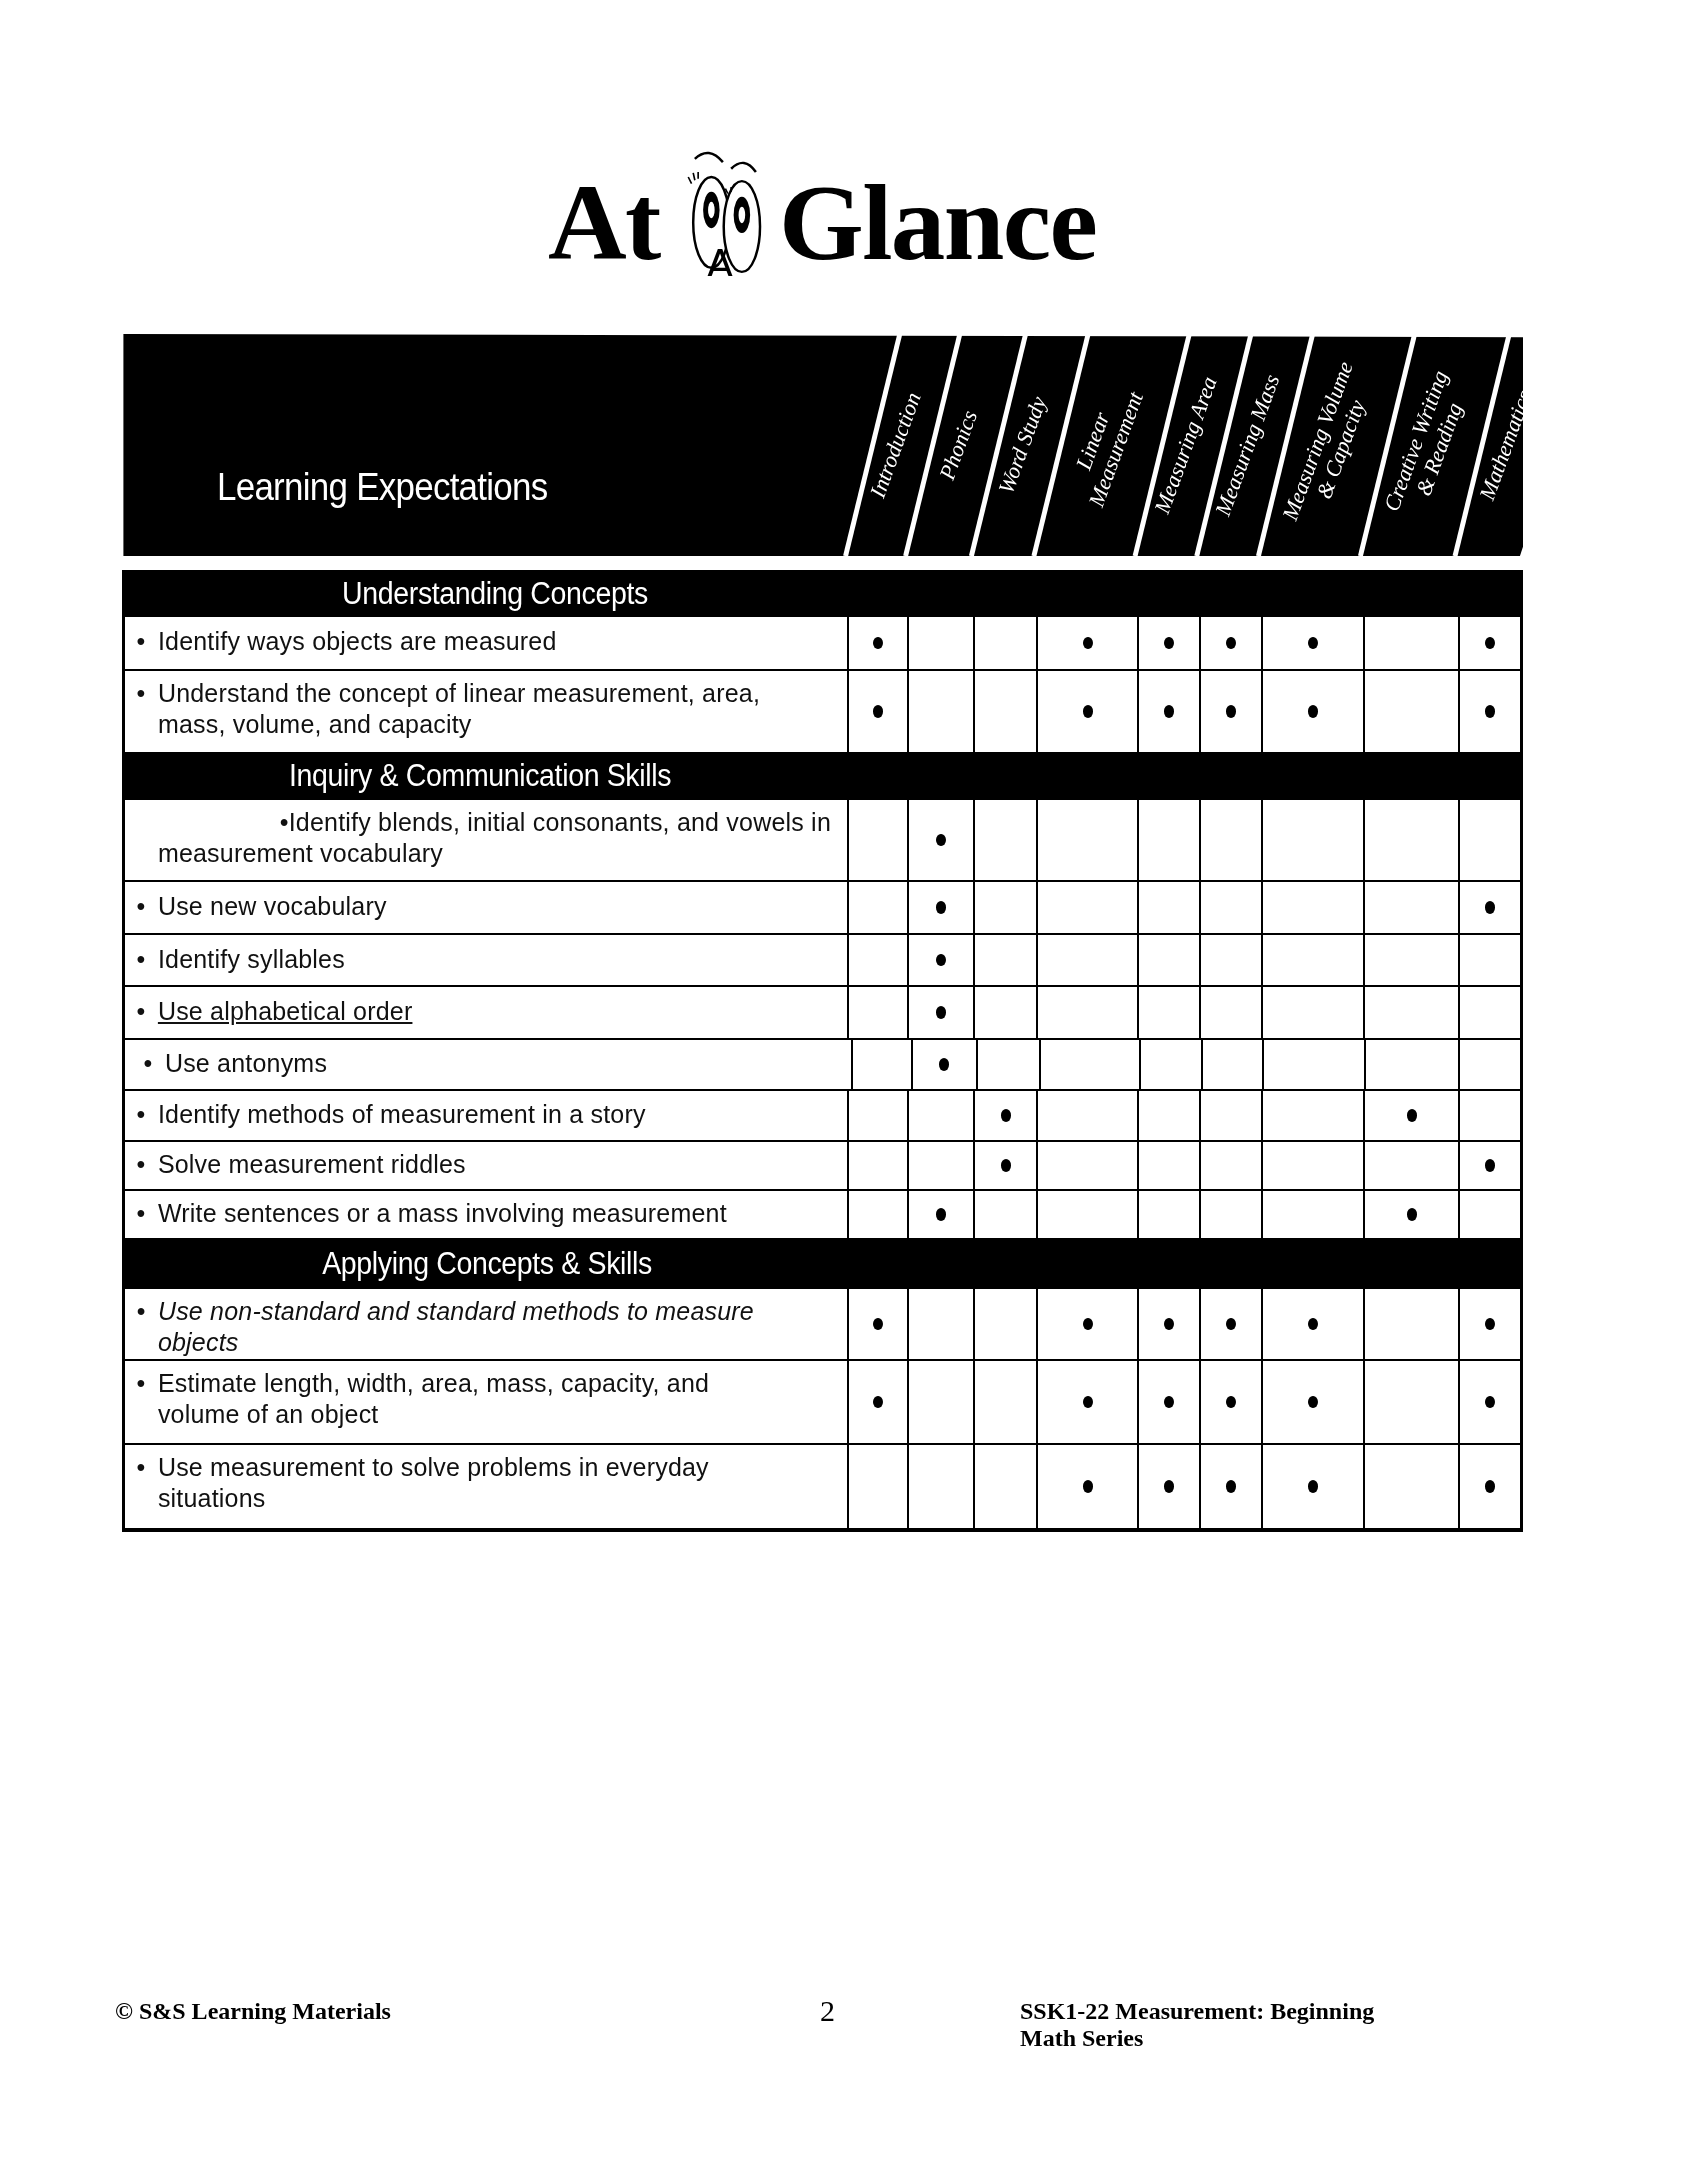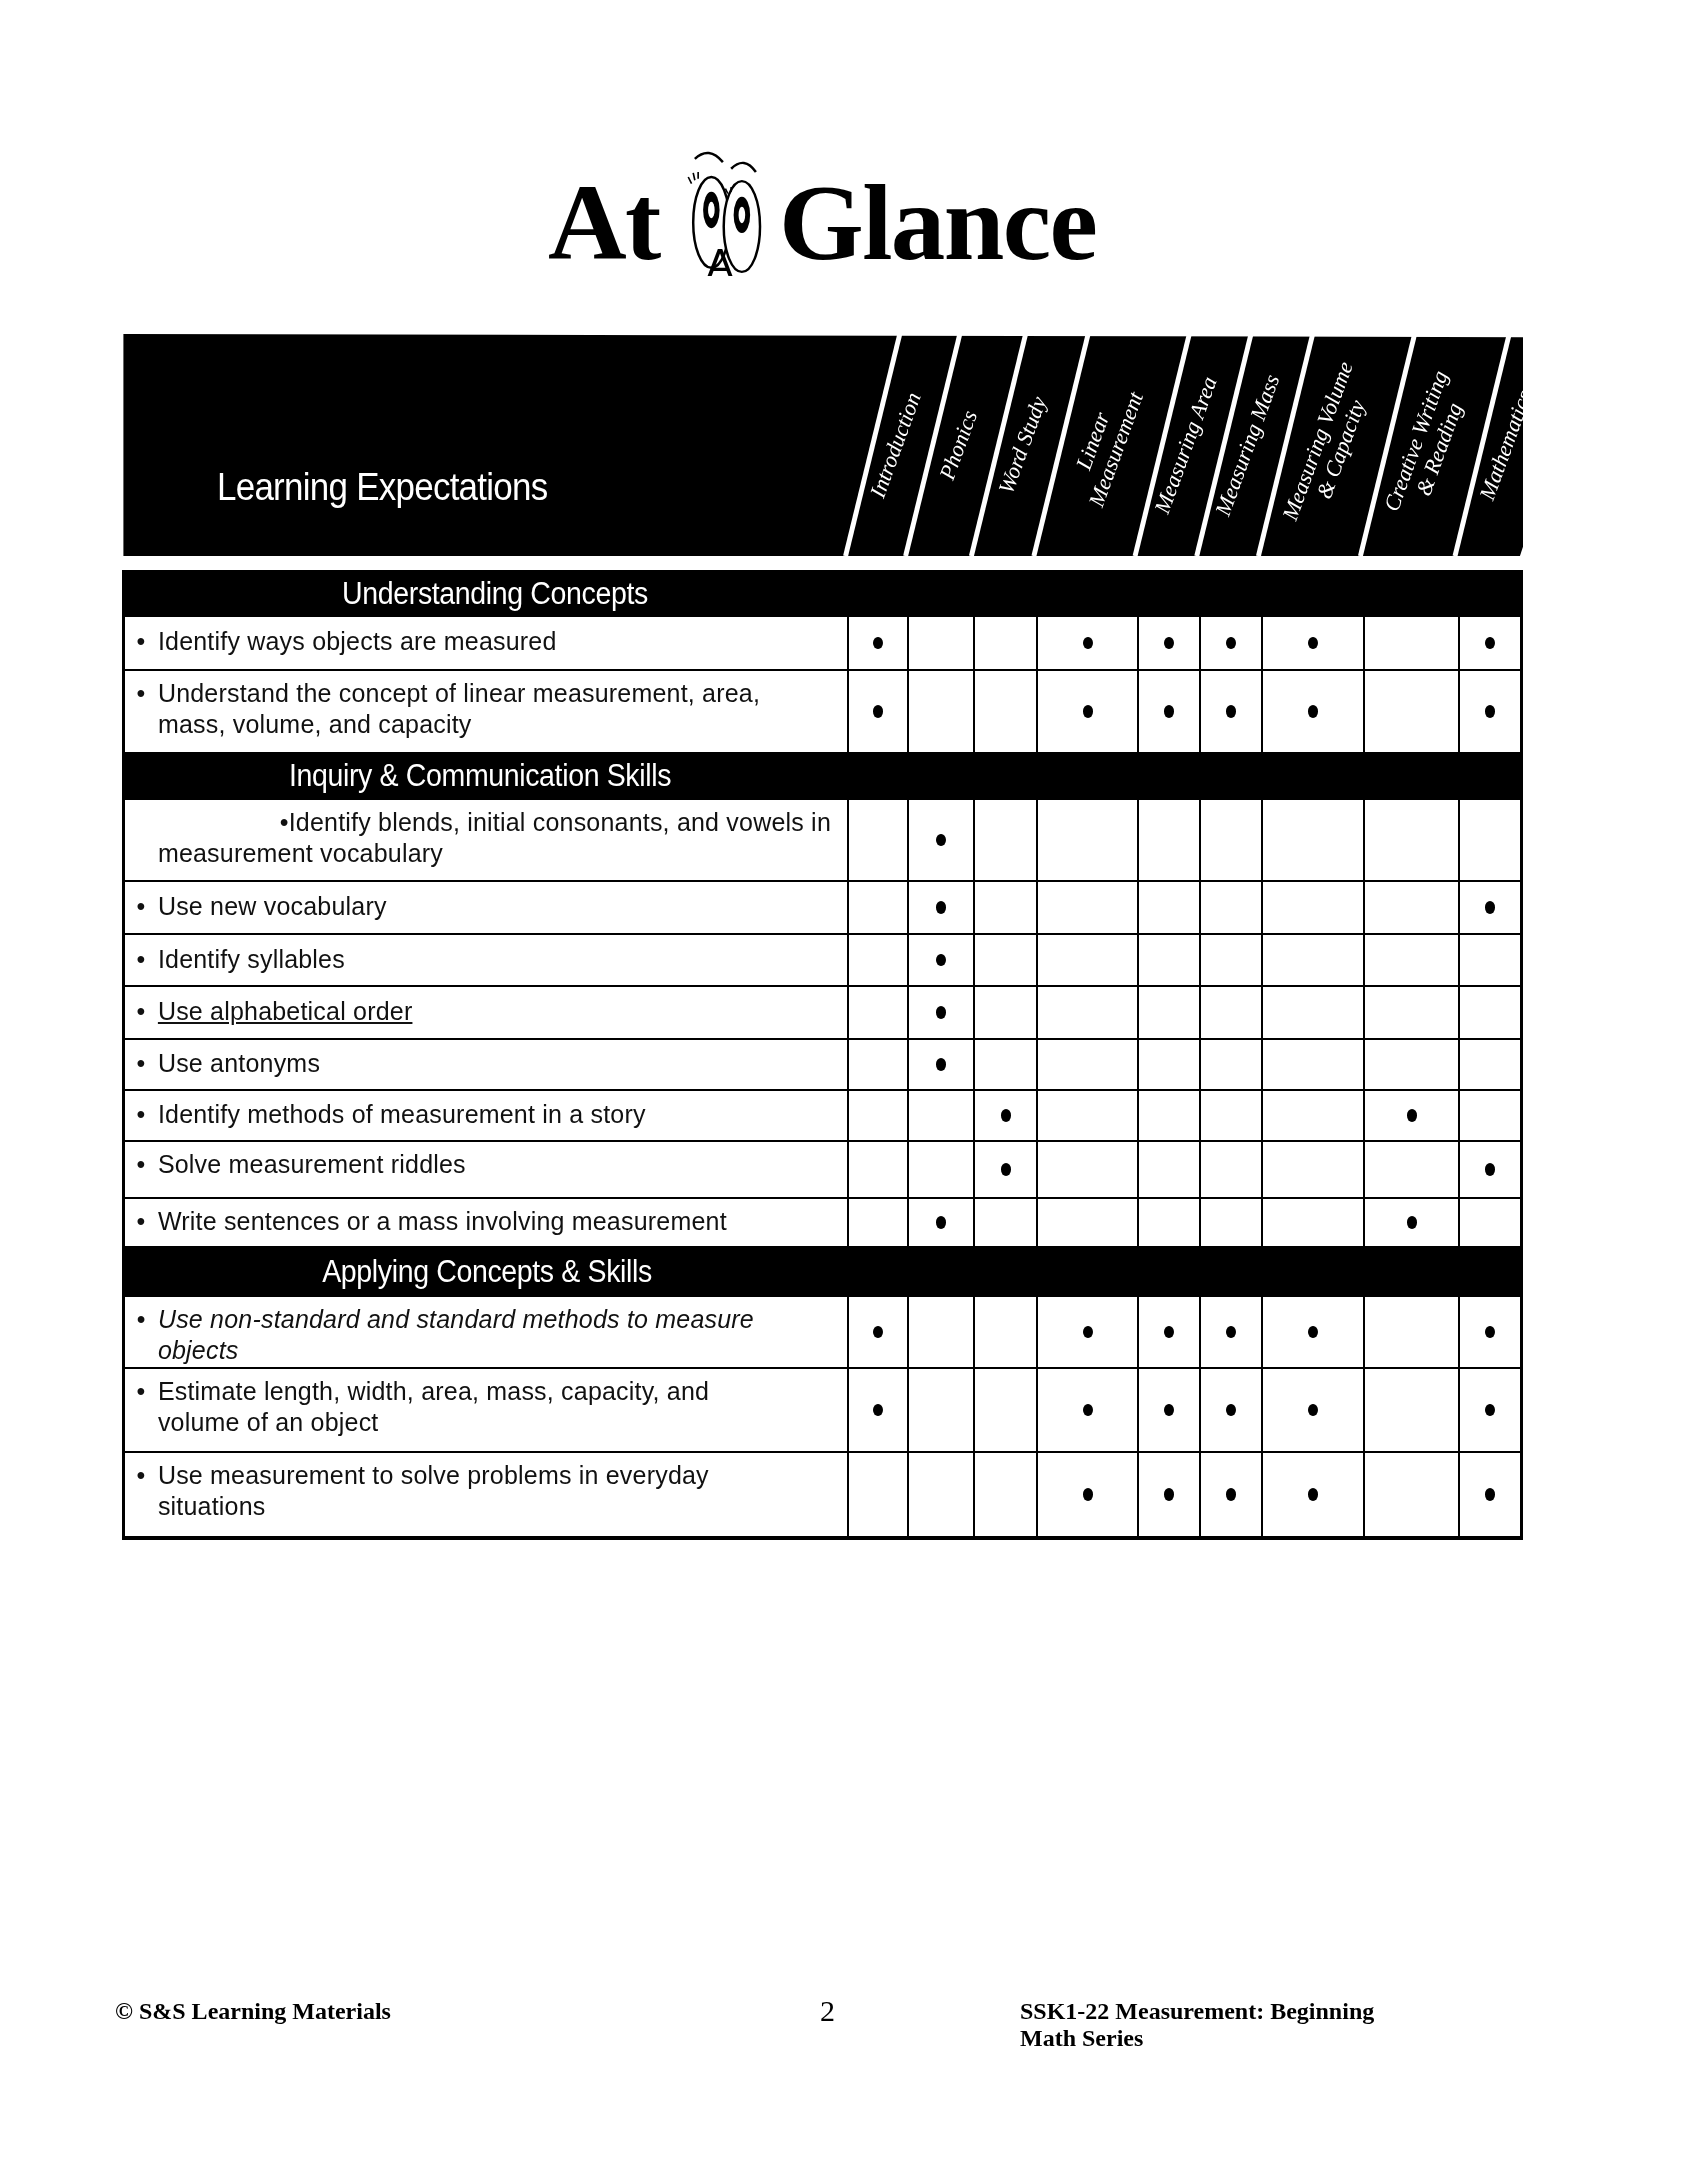--- a/index.html
+++ b/index.html
@@ -236,21 +236,21 @@
           <div class="dot"></div>
         </div>
         <div class="dcell" style="width: 63px;"></div>
         <div class="dcell" style="width: 101px;"></div>
         <div class="dcell" style="width: 62px;"></div>
         <div class="dcell" style="width: 62px;"></div>
         <div class="dcell" style="width: 102px;"></div>
         <div class="dcell" style="width: 95px;"></div>
         <div class="dcell" style="width: 62px;"></div>
       </div>
-      <div class="row" style="height: 51px;">
+      <div class="row" style="height: 51px; padding-left: 7px;">
         <div class="cell-text" style="padding-top: 8.2px;">
           <span style="display: block;"><span class="bullet">•</span><span>Use antonyms</span></span>
         </div>
         <div class="dcell" style="width: 60px;"></div>
         <div class="dcell" style="width: 66px;">
           <div class="dot"></div>
         </div>
         <div class="dcell" style="width: 63px;"></div>
         <div class="dcell" style="width: 101px;"></div>
         <div class="dcell" style="width: 62px;"></div>
@@ -270,21 +270,21 @@
         </div>
         <div class="dcell" style="width: 101px;"></div>
         <div class="dcell" style="width: 62px;"></div>
         <div class="dcell" style="width: 62px;"></div>
         <div class="dcell" style="width: 102px;"></div>
         <div class="dcell" style="width: 95px;">
           <div class="dot"></div>
         </div>
         <div class="dcell" style="width: 62px;"></div>
       </div>
-      <div class="row" style="height: 57px;">
+      <div class="row" style="height: 49px;">
         <div class="cell-text" style="padding-top: 7.4px;">
           <span style="display: block;"><span class="bullet">•</span><span>Solve measurement riddles</span></span>
         </div>
         <div class="dcell" style="width: 60px;"></div>
         <div class="dcell" style="width: 66px;"></div>
         <div class="dcell" style="width: 63px;">
           <div class="dot"></div>
         </div>
         <div class="dcell" style="width: 101px;"></div>
         <div class="dcell" style="width: 62px;"></div>

